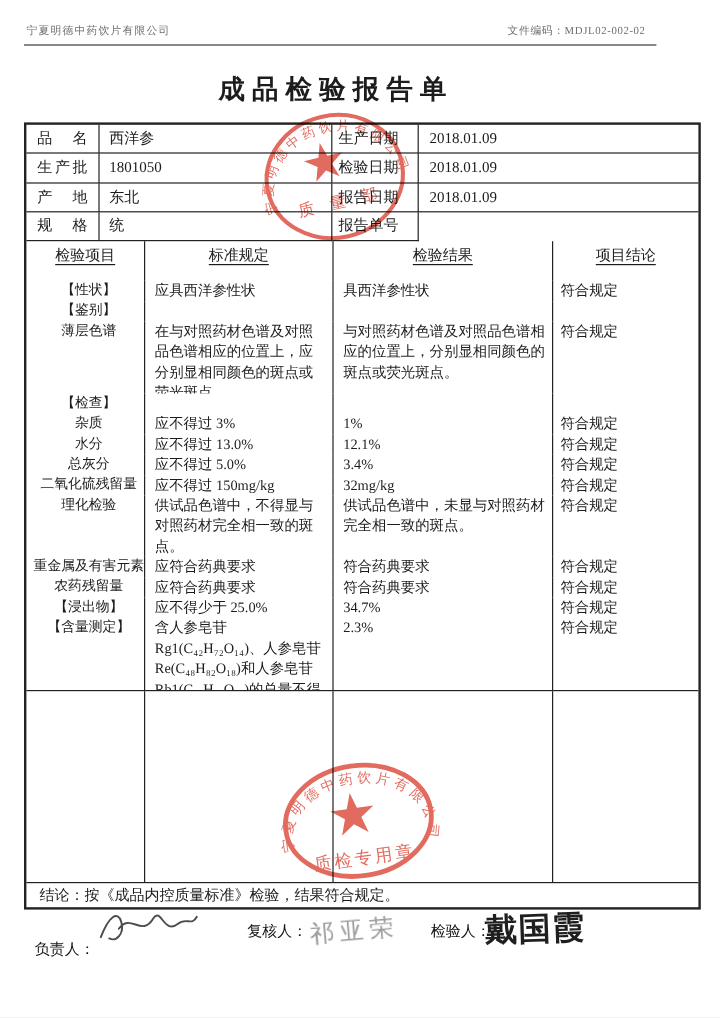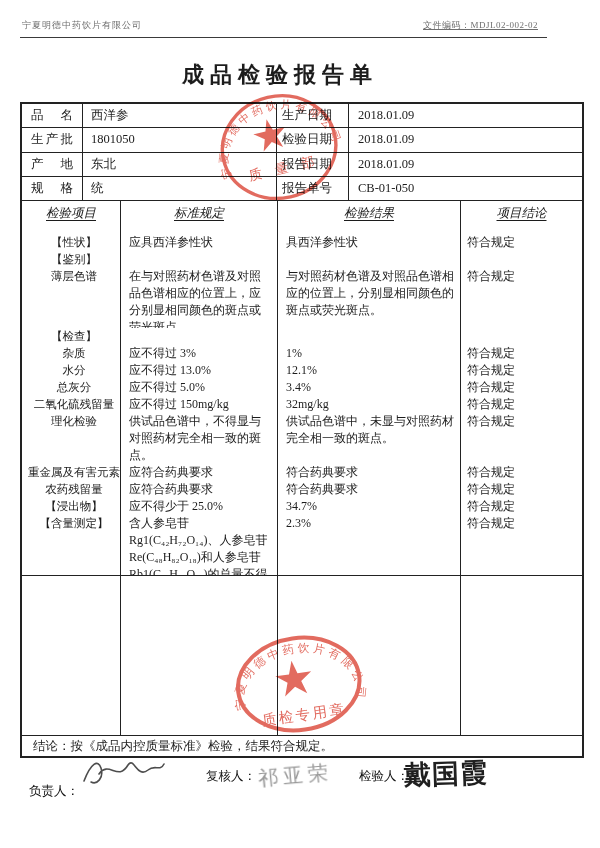--- a/index.html
+++ b/index.html
@@ -2,21 +2,21 @@
 <html><head>
 <meta charset="utf-8">
 <style>
   html,body{margin:0;padding:0;background:#e9e9e9;}
   #page{position:relative;width:600px;height:848px;background:#ffffff;overflow:hidden;
         font-family:"Liberation Serif","DejaVu Serif",serif;color:#1c1c1c;}
   
   .hdr-company{position:absolute;left:22px;top:19px;font-size:9px;color:#6f6f6f;
                letter-spacing:1px;filter:blur(.4px);}
   .hdr-code{position:absolute;right:62px;top:19px;font-size:9px;color:#6f6f6f;
-            letter-spacing:.5px;filter:blur(.4px);text-decoration:underline;}
+            letter-spacing:.5px;filter:blur(.4px);}
   .hdr-rule{position:absolute;left:20px;top:37px;width:527px;height:0;border-top:1.6px solid #3a3a3a;}
   .title{position:absolute;left:20px;top:60px;width:520px;margin:0;text-align:center;
          font-size:22px;font-weight:bold;letter-spacing:6px;}
   
   .table-outer{position:absolute;left:20px;top:102px;width:564px;height:656px;
                border:2px solid #222;box-sizing:border-box;}
   
   .info-grid{display:grid;grid-template-columns:61px 194px 72px 1fr;grid-auto-rows:24.3px;
              width:100%;box-sizing:border-box;font-size:12.5px;}
   .icell{border-bottom:1px solid #222;line-height:23.5px;box-sizing:border-box;overflow:hidden;}
@@ -26,21 +26,21 @@
   .icell.c3{padding-left:9px;font-family:"Liberation Serif","DejaVu Serif",serif;}
   
   .results-grid{display:grid;grid-template-columns:99px 157px 183px 1fr;width:100%;height:374px;
                 box-sizing:border-box;font-size:12px;line-height:17px;}
   .rcell{box-sizing:border-box;overflow:hidden;}
   .rcell.c0{border-right:1px solid #222;padding-left:6px;white-space:nowrap;font-size:11.5px;text-align:center;}
   .rcell.c1{border-right:1px solid #222;padding-left:8px;padding-right:5px;}
   .rcell.c2{border-right:1px solid #222;padding-left:8px;padding-right:5px;}
   .rcell.c3{padding-left:6px;}
   .hcell{text-align:center;padding-top:4px;font-size:12.5px;}
-  .hcell span{text-decoration:underline;text-underline-offset:3px;font-style:italic;}
+  .hcell span{text-decoration:underline;text-underline-offset:3px;}
   .hcell.c0,.hcell.c1,.hcell.c2{border-right:1px solid #222;}
   
   .spacer-grid{display:grid;grid-template-columns:99px 157px 183px 1fr;width:100%;height:160px;
                border-top:1px solid #222;box-sizing:border-box;}
   .sp{box-sizing:border-box;}
   .sp.c0,.sp.c1,.sp.c2{border-right:1px solid #222;}
   
   .conclusion-row{border-top:1.5px solid #222;height:21px;line-height:20px;
                   padding-left:11px;font-size:12.5px;box-sizing:border-box;}
   
@@ -74,21 +74,20 @@
         <div class="icell c1">1801050</div>
         <div class="icell c2">检验日期</div>
         <div class="icell c3">2018.01.09</div>
         <div class="icell c0">产地</div>
         <div class="icell c1">东北</div>
         <div class="icell c2">报告日期</div>
         <div class="icell c3">2018.01.09</div>
         <div class="icell c0">规格</div>
         <div class="icell c1">统</div>
         <div class="icell c2">报告单号</div>
-        <div class="icell c3">CB-01-050</div>
       </div>
     <div id="results-grid" class="results-grid" style="grid-template-rows: 33px repeat(13, auto) 1fr;">
         <div class="hcell c0"><span>检验项目</span></div>
         <div class="hcell c1"><span>标准规定</span></div>
         <div class="hcell c2"><span>检验结果</span></div>
         <div class="hcell c3"><span>项目结论</span></div>
         <div class="rcell c0">【性状】</div>
         <div class="rcell c1">应具西洋参性状</div>
         <div class="rcell c2">具西洋参性状</div>
         <div class="rcell c3">符合规定</div>

